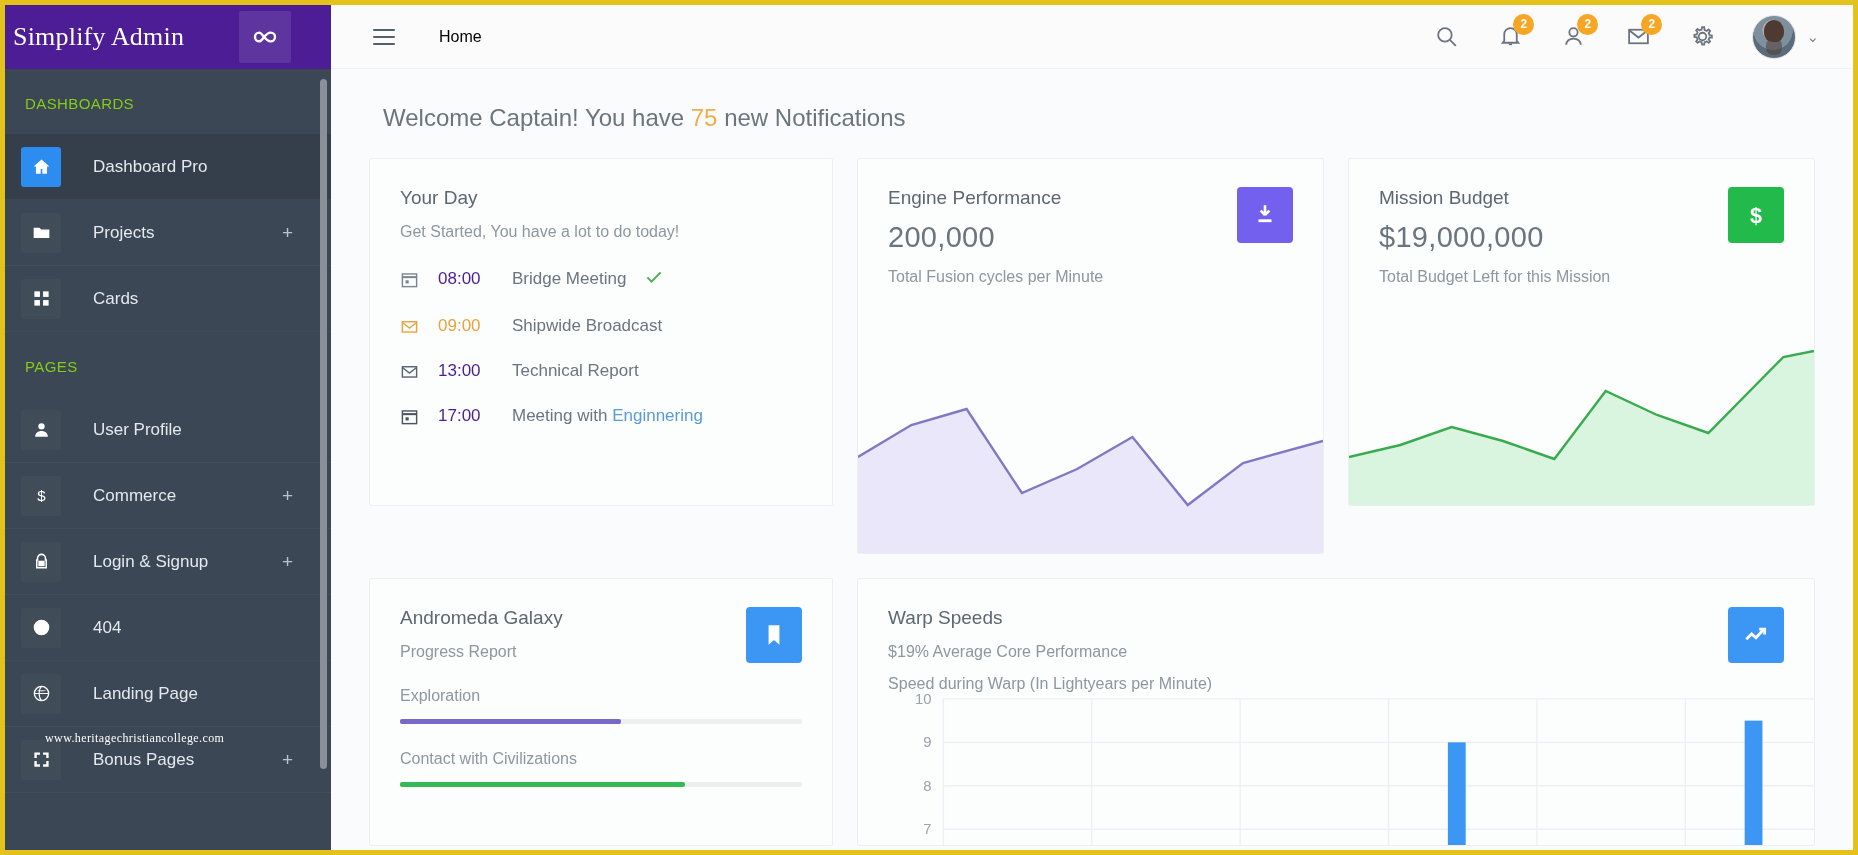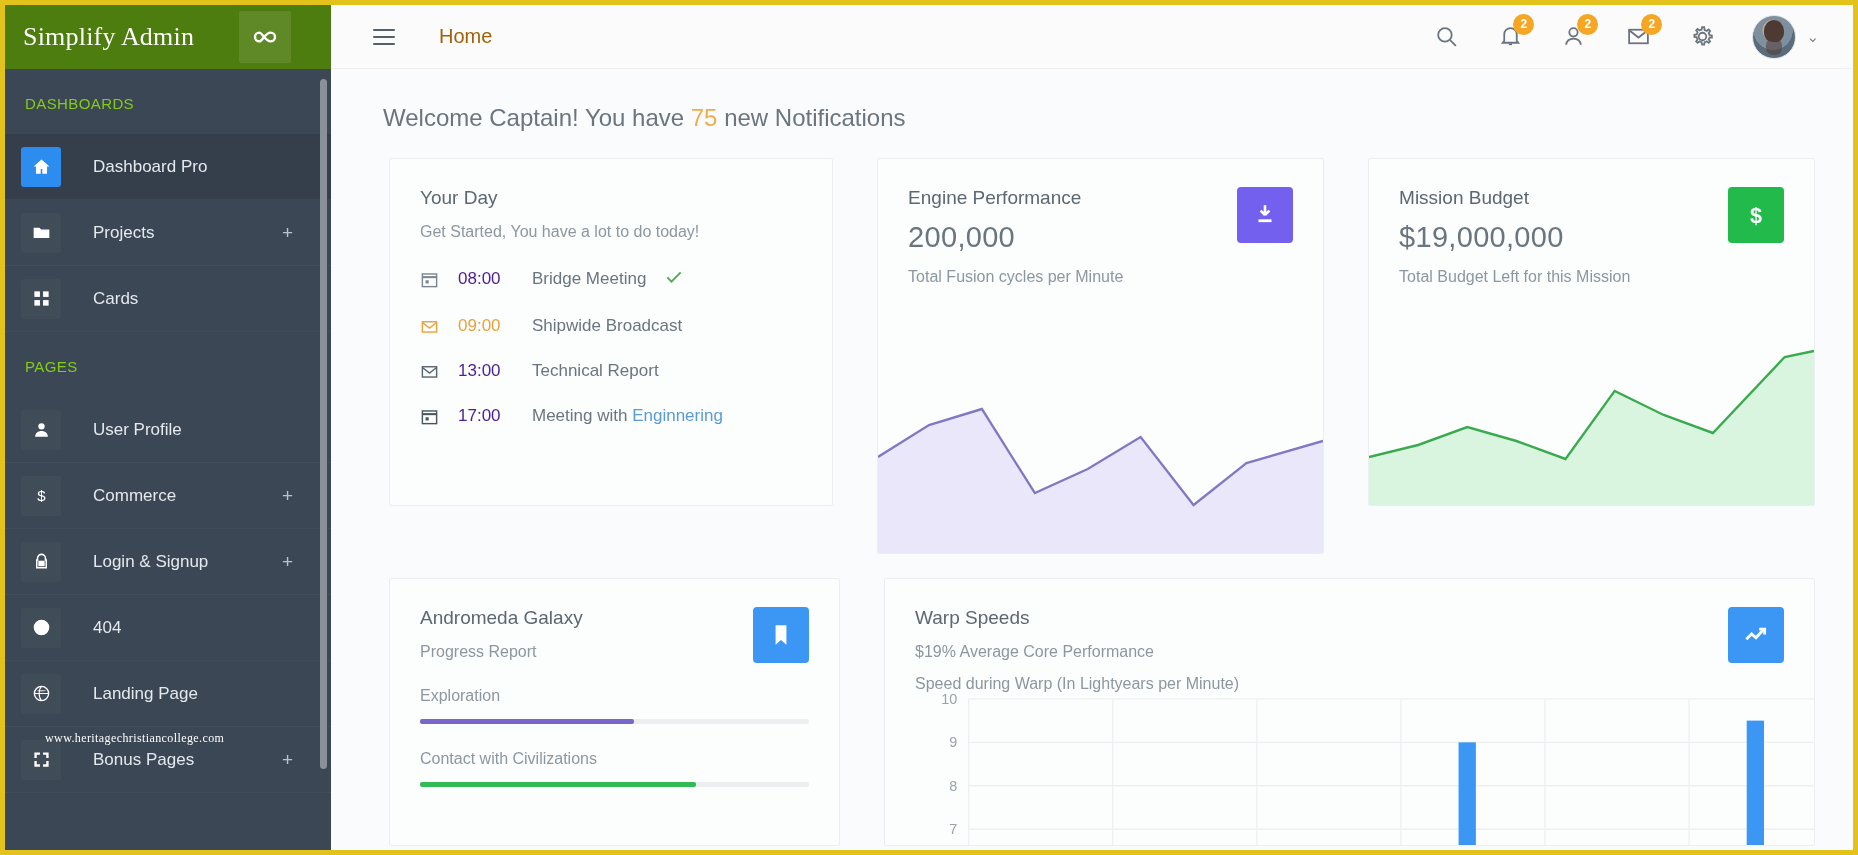--- a/index.html
+++ b/index.html
@@ -19,23 +19,23 @@
 
   
   .sidebar {
     position: absolute; left: 0; top: 0;
     width: 326px; height: 855px;
     background: #3b4754;
     overflow: hidden;
   }
   .brand {
     height: 64px;
-    background: #4d7c0f;
+    background: #4c1d95;
     display: flex; align-items: center;
-    padding-left: 18px;
+    padding-left: 8px;
     position: relative;
   }
   .brand-text {
     color: #ffffff;
     font-family: "Liberation Serif", serif;
     font-size: 26px;
     letter-spacing: .2px;
   }
   .brand-logo {
     position: absolute; right: 40px; top: 6px;
@@ -96,21 +96,21 @@
   
   .header {
     position: absolute; left: 326px; top: 0;
     width: 1522px; height: 64px;
     background: #fbfbfc;
     border-bottom: 1px solid #eef0f2;
     display: flex; align-items: center;
   }
   .hamburger { margin-left: 42px; display: flex; flex-direction: column; gap: 5px; cursor: pointer; }
   .hamburger span { display: block; width: 22px; height: 2px; background: #55606b; border-radius: 1px; }
-  .header-title { margin-left: 44px; font-size: 20px; color: #a16207; }
+  .header-title { margin-left: 44px; font-size: 16px; color: #000000; }
   .header-right { margin-left: auto; display: flex; align-items: center; gap: 36px; padding-right: 34px; }
   .hicon { position: relative; width: 28px; height: 28px; display: flex; align-items: center; justify-content: center; cursor: pointer; }
   .hicon svg { width: 25px; height: 25px; fill: none; stroke: #6a747e; stroke-width: 1.7; }
   .badge {
     position: absolute; top: -9px; right: -10px;
     min-width: 21px; height: 21px; padding: 0 5px;
     background: #f5a623; color: #fff;
     border-radius: 50%;
     font-size: 12px; font-weight: bold;
     display: flex; align-items: center; justify-content: center;
@@ -135,21 +135,20 @@
   .welcome { font-size: 24px; color: #6b757f; padding: 35px 0 0 52px; }
   .welcome .hl { color: #f0ad4e; }
 
   .grid { padding: 26px 38px 0 38px; display: flex; flex-direction: column; gap: 24px; }
   .row { display: flex; gap: 24px; }
   .card {
     background: #fcfdfd;
     border: 1px solid #eceef0;
     border-radius: 2px;
     position: relative;
-    margin-left: 20px;
   }
   .card-pad { padding: 28px 30px 0 30px; }
   .card-title { font-size: 19px; color: #5d6771; font-weight: normal; }
   .card-sub { font-size: 16px; color: #8d979f; margin-top: 14px; }
   .card-big { font-size: 29px; color: #6b757f; margin-top: 12px; letter-spacing: .3px; }
 
   .c-your-day { width: 468px; height: 348px; }
   .c-engine   { width: 471px; height: 396px; }
   .c-budget   { width: 471px; height: 348px; }
   .c-andro    { width: 468px; height: 268px; }

